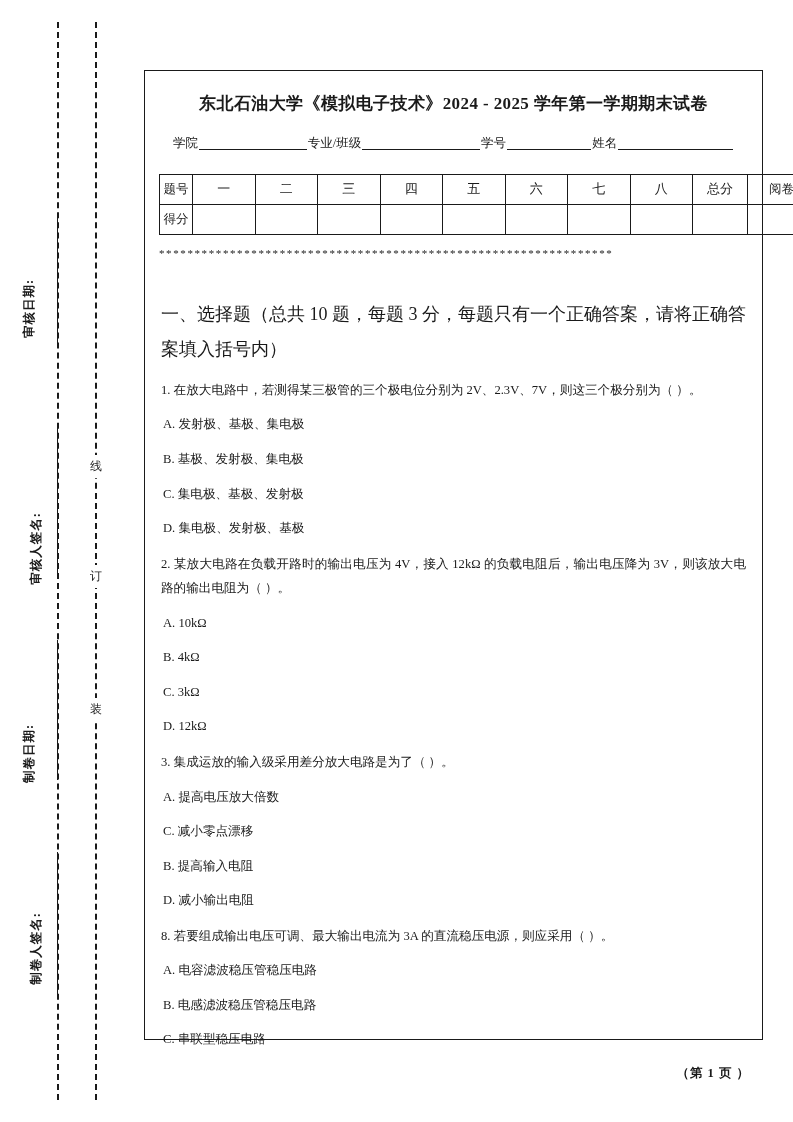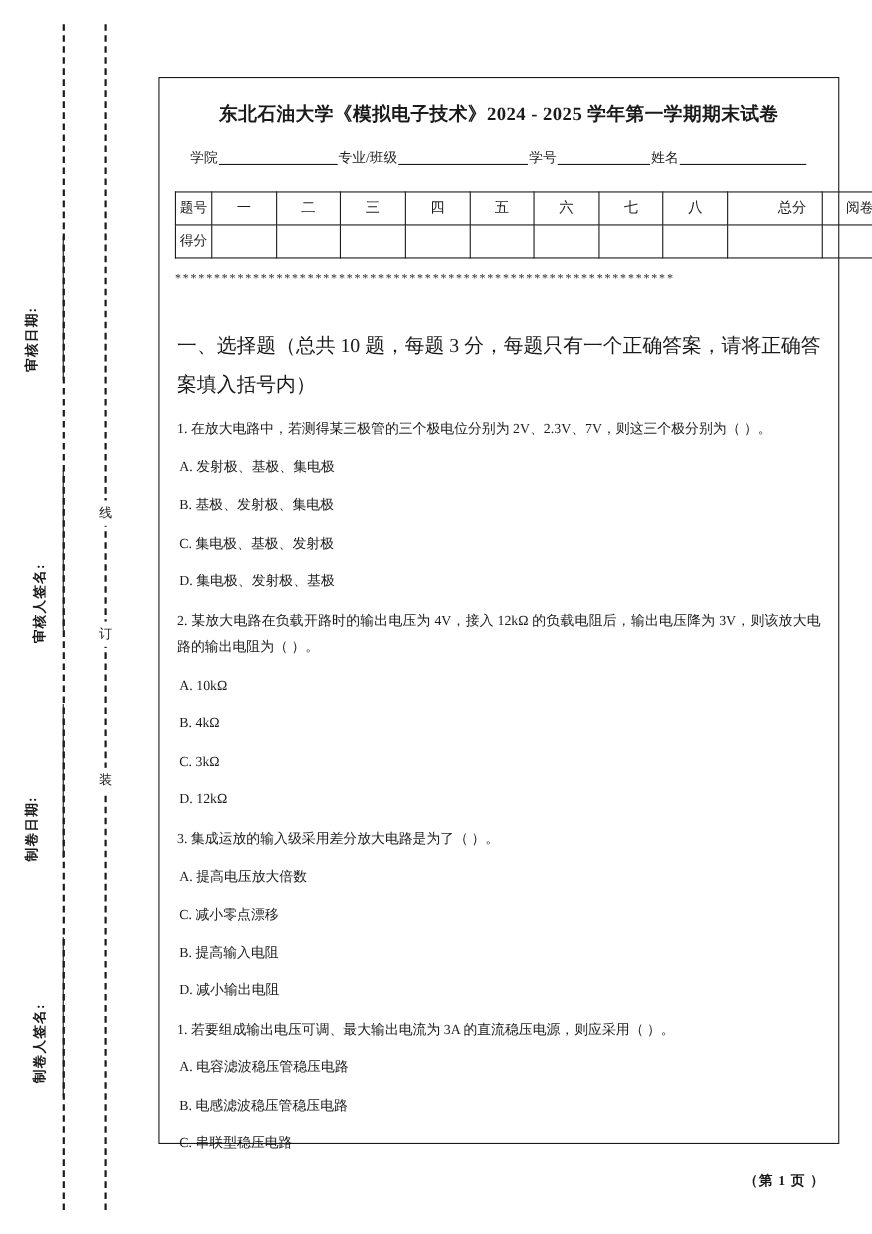--- a/index.html
+++ b/index.html
@@ -127,21 +127,21 @@
   #score-table td.hdr-col {
     width: 32px;
     font-size: 12.5px;
     line-height: 1.08;
   }
   #score-table td.teacher-col {
     width: 92px;
     font-size: 12.5px;
     line-height: 1.3;
   }
-  #score-table td.total-col { width: 54px; padding-left: 31px; }
+  #score-table td.total-col { width: 54px; }
 
   .sep-stars {
     margin-top: 13px;
     font-size: 11px;
     letter-spacing: 1.6px;
     line-height: 1;
     overflow: hidden;
     white-space: nowrap;
     height: 13px;
     font-family: "Liberation Serif", "DejaVu Serif", serif;
@@ -283,21 +283,21 @@
     <div class="q-opt">B. 4kΩ</div>
     <div class="q-opt">C. 3kΩ</div>
     <div class="q-opt">D. 12kΩ</div>
 
     <div class="q-stem">3. 集成运放的输入级采用差分放大电路是为了（  ）。</div>
     <div class="q-opt">A. 提高电压放大倍数</div>
     <div class="q-opt">C. 减小零点漂移</div>
     <div class="q-opt">B. 提高输入电阻</div>
     <div class="q-opt">D. 减小输出电阻</div>
 
-    <div class="q-stem">1. 若要组成输出电压可调、最大输出电流为 3A 的直流稳压电源，则应采用（  ）。</div>
+    <div class="q-stem">8. 若要组成输出电压可调、最大输出电流为 3A 的直流稳压电源，则应采用（  ）。</div>
     <div class="q-opt">A. 电容滤波稳压管稳压电路</div>
     <div class="q-opt">B. 电感滤波稳压管稳压电路</div>
     <div class="q-opt">C. 串联型稳压电路</div>
 
   </div>
 </div>
 
 <div id="footer">（第 1 页 ）</div>
 
 </body></html>

